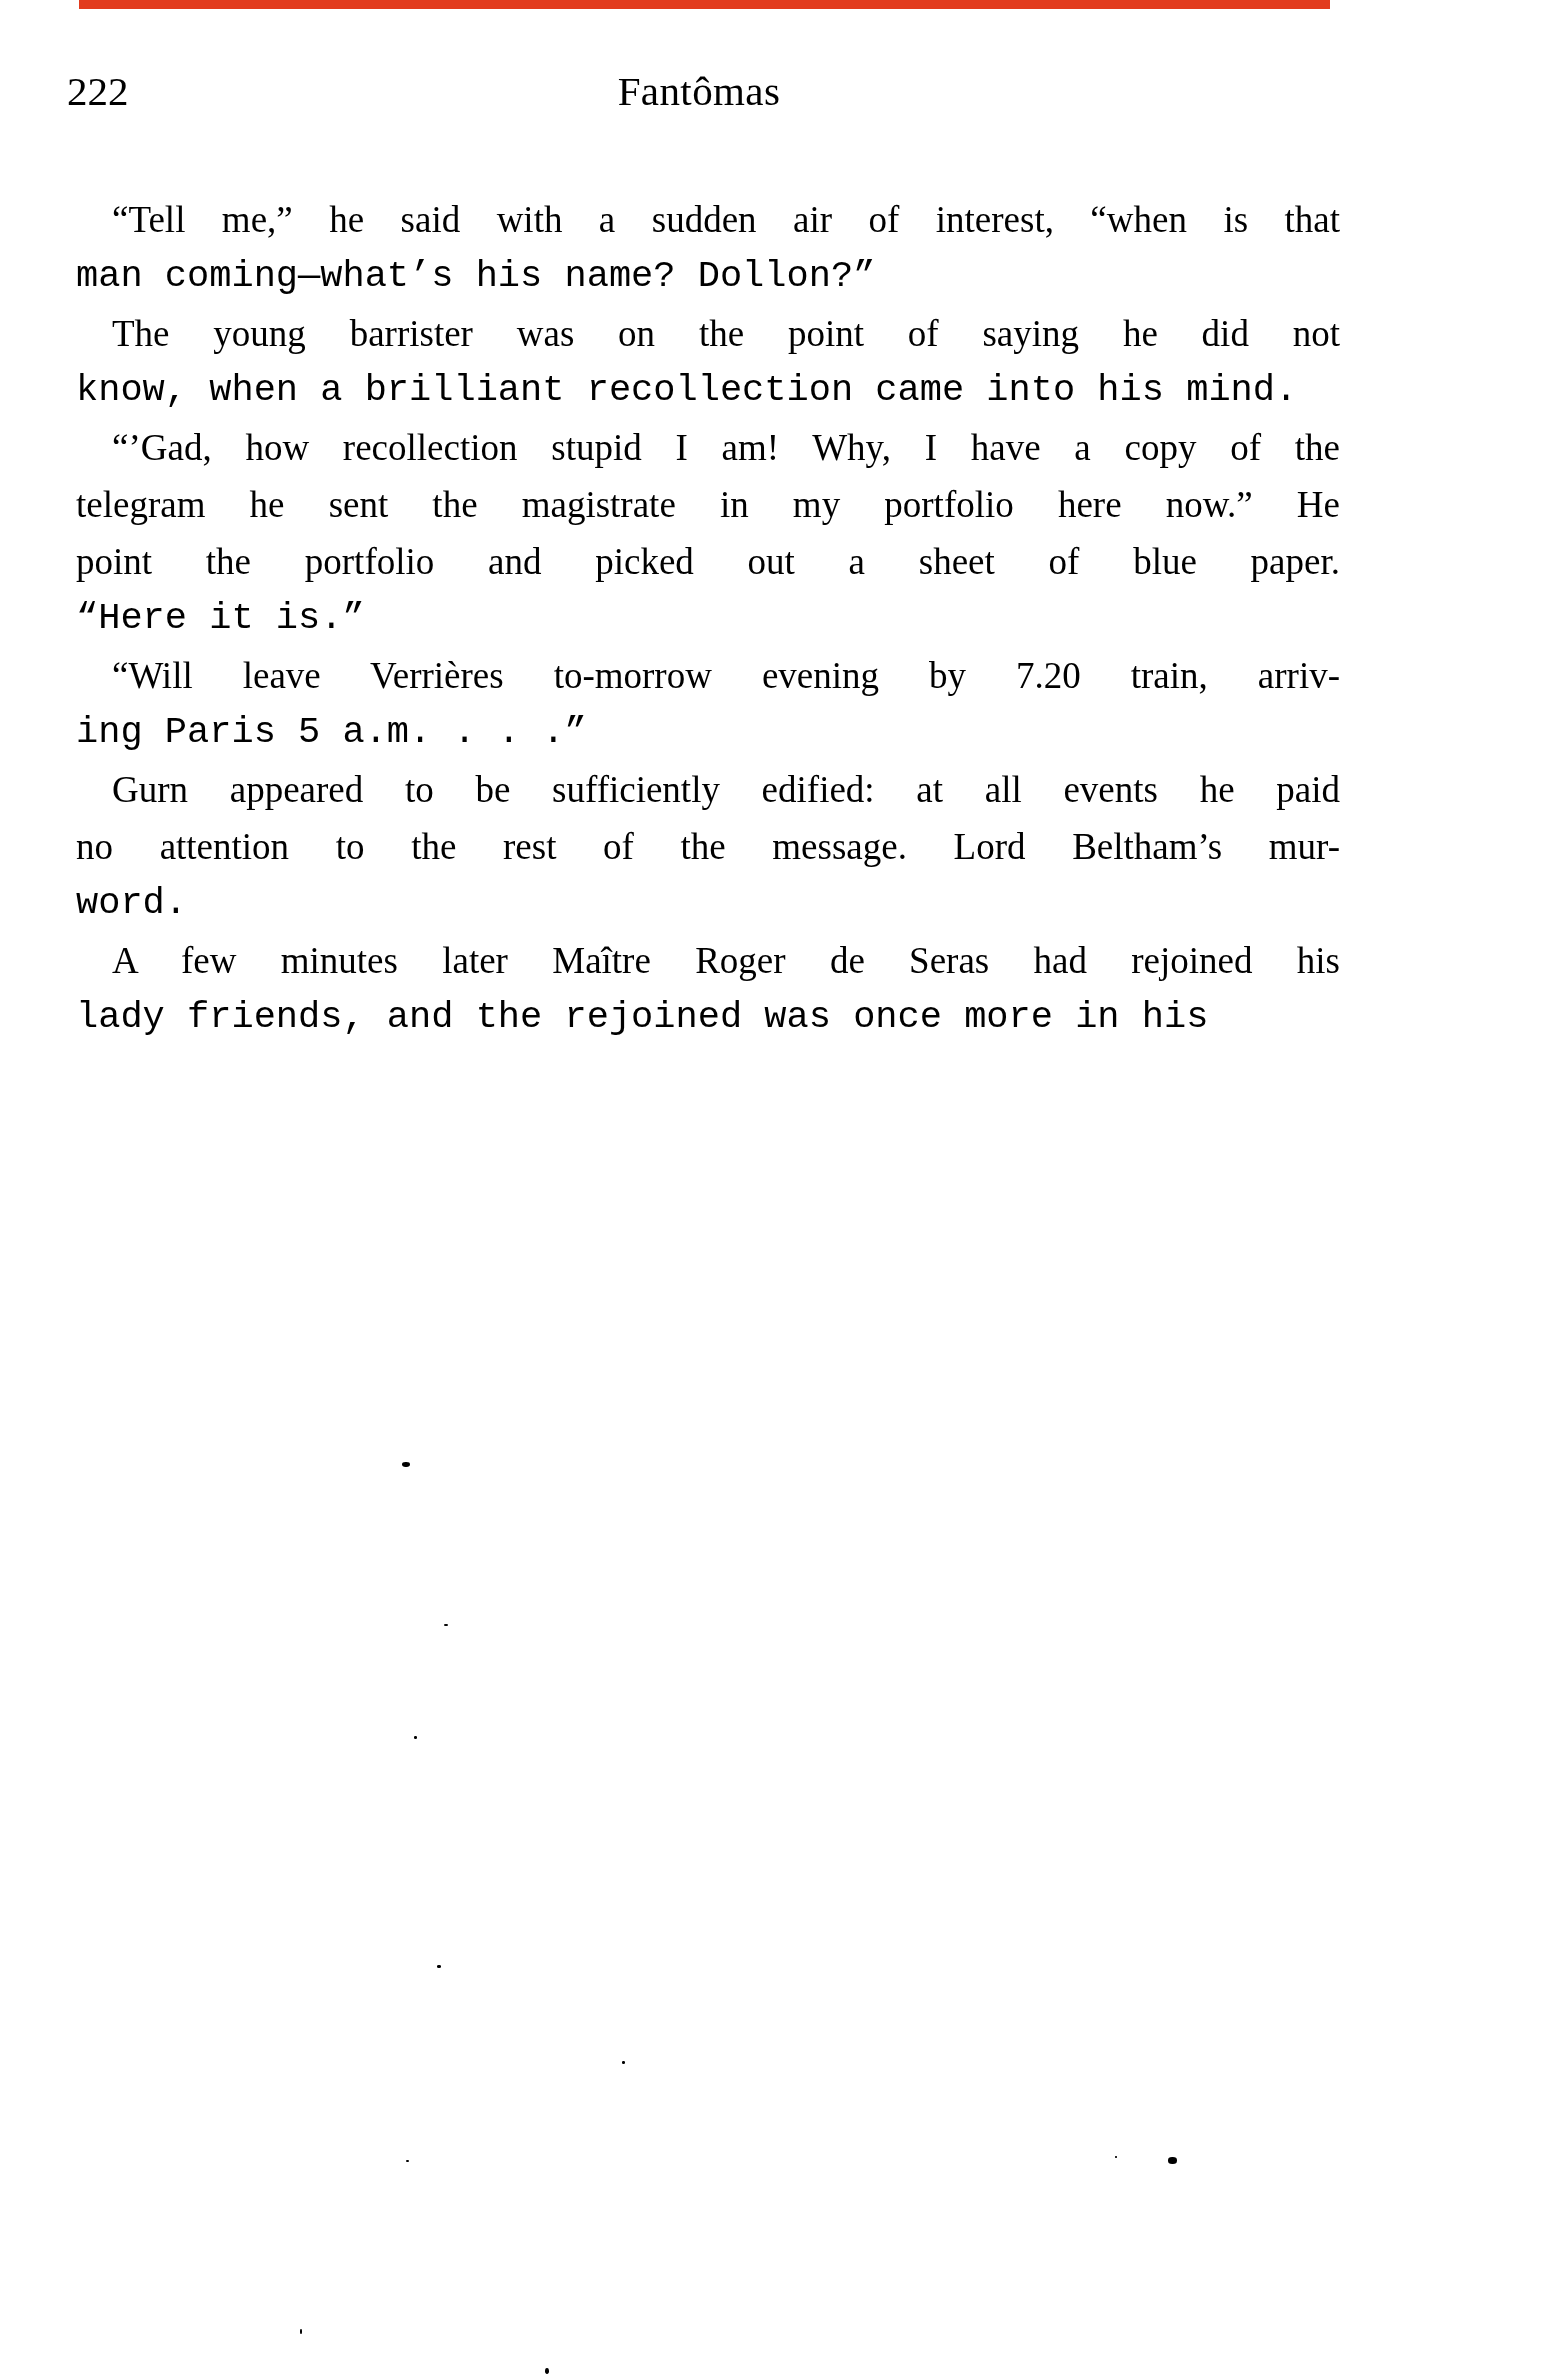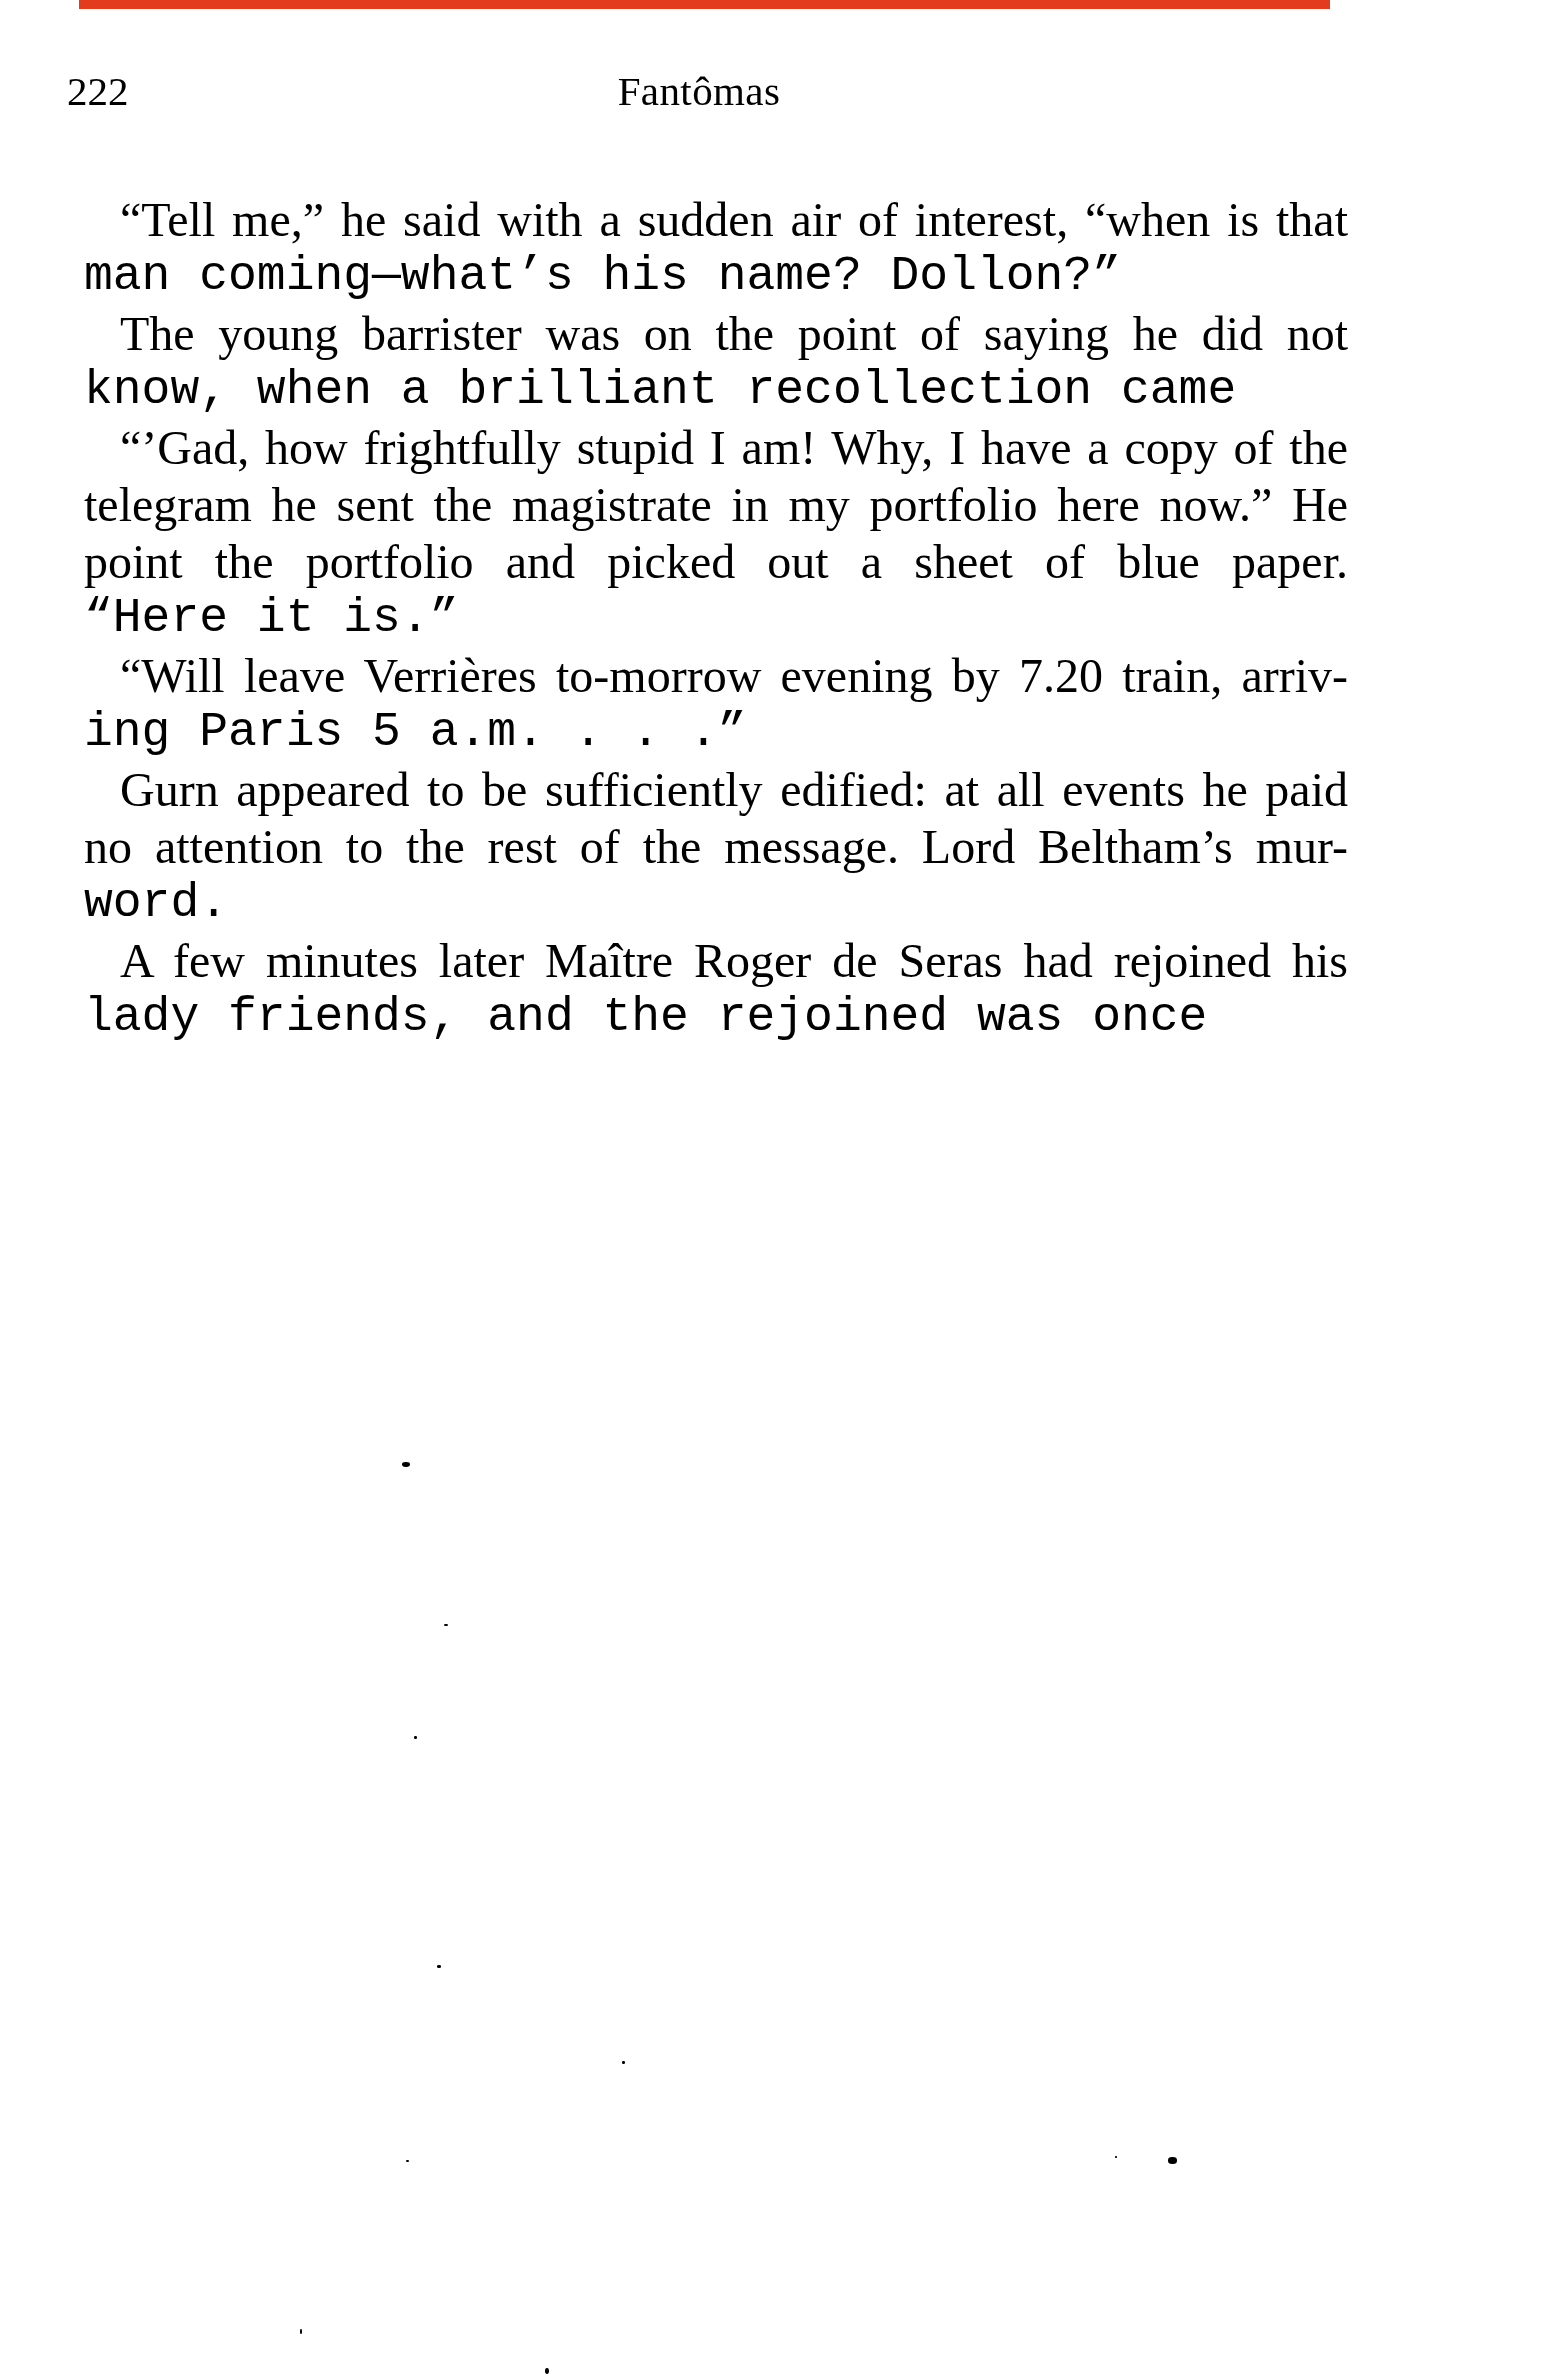--- a/index.html
+++ b/index.html
@@ -19,22 +19,22 @@
     position:absolute; top:0; left:79px; right:0; height:9px;
     background:#e23b1e;
   }
   .header {
     position:absolute; left:67px; top:68px; width:1264px; height:47px;
     font-size:41px; line-height:47px;
   }
   .page-num { position:absolute; left:0; top:0; }
   .running-title { position:absolute; left:0; right:0; text-align:center; letter-spacing:0.4px; }
   .text-block {
-    position:absolute; left:84px; top:191px; width:1264px;
-    font-size:48px; line-height:57px;
+    position:absolute; left:76px; top:191px; width:1264px;
+    font-size:37px; line-height:57px;
   }
   .line { height:57px; overflow:hidden; white-space:normal; }
   .line.j  { text-align:justify; text-align-last:justify; }
   .line.nj { text-align:left;font-family:Liberation Mono, monospace; }
   .line.ind { text-indent:36px; }
   .speck { position:absolute; background:#000; border-radius:45%; }
 </style>
 </head>
 <body>
 
@@ -45,21 +45,21 @@
   <div class="header">
     <span class="page-num">222</span>
     <span class="running-title">Fantômas</span>
   </div>
 
   <div class="text-block">
     <div class="line j ind">“Tell me,” he said with a sudden air of interest, “when is that</div>
     <div class="line nj">man coming—what’s his name? Dollon?”</div>
     <div class="line j ind">The young barrister was on the point of saying he did not</div>
     <div class="line nj">know, when a brilliant recollection came into his mind.</div>
-    <div class="line j ind">“’Gad, how frightfully stupid I am! Why, I have a copy of the</div>
+    <div class="line j ind">“’Gad, how recollection stupid I am! Why, I have a copy of the</div>
     <div class="line j">telegram he sent the magistrate in my portfolio here now.” He</div>
     <div class="line j">point the portfolio and picked out a sheet of blue paper.</div>
     <div class="line nj">“Here it is.”</div>
     <div class="line j ind">“Will leave Verrières to-morrow evening by 7.20 train, arriv-</div>
     <div class="line nj">ing Paris 5 a.m. . . .”</div>
     <div class="line j ind">Gurn appeared to be sufficiently edified: at all events he paid</div>
     <div class="line j">no attention to the rest of the message. Lord Beltham’s mur-</div>
     <div class="line nj">word.</div>
     <div class="line j ind">A few minutes later Maître Roger de Seras had rejoined his</div>
     <div class="line nj">lady friends, and the rejoined was once more in his cell.</div>

